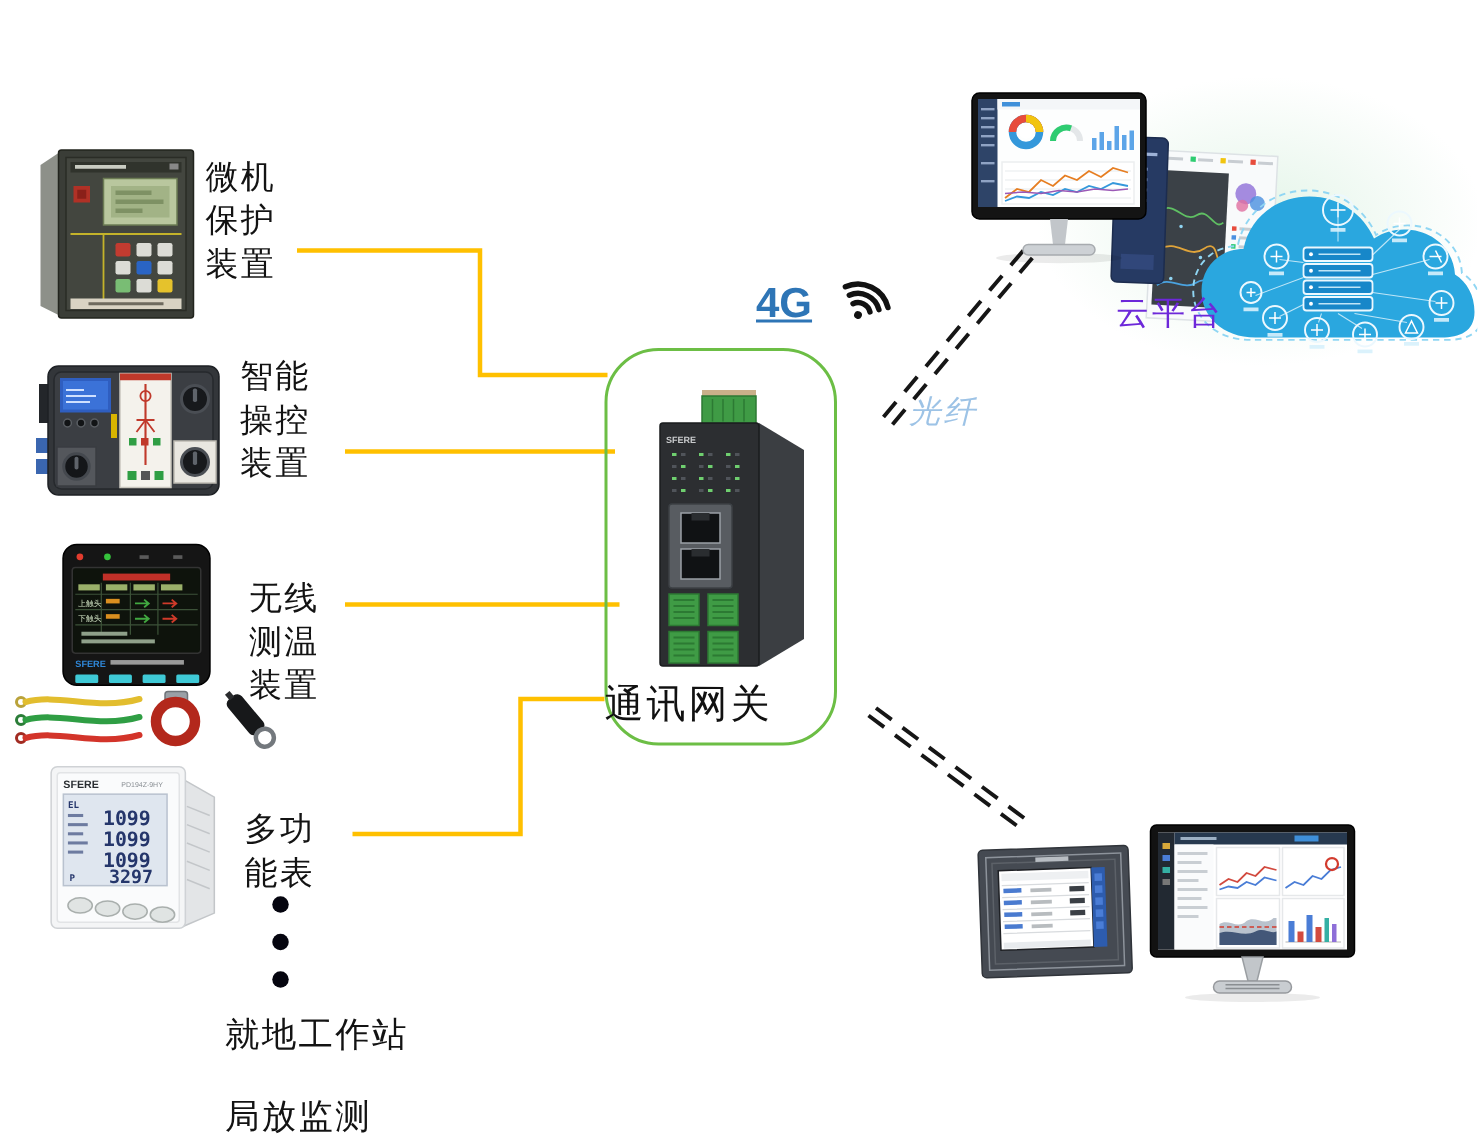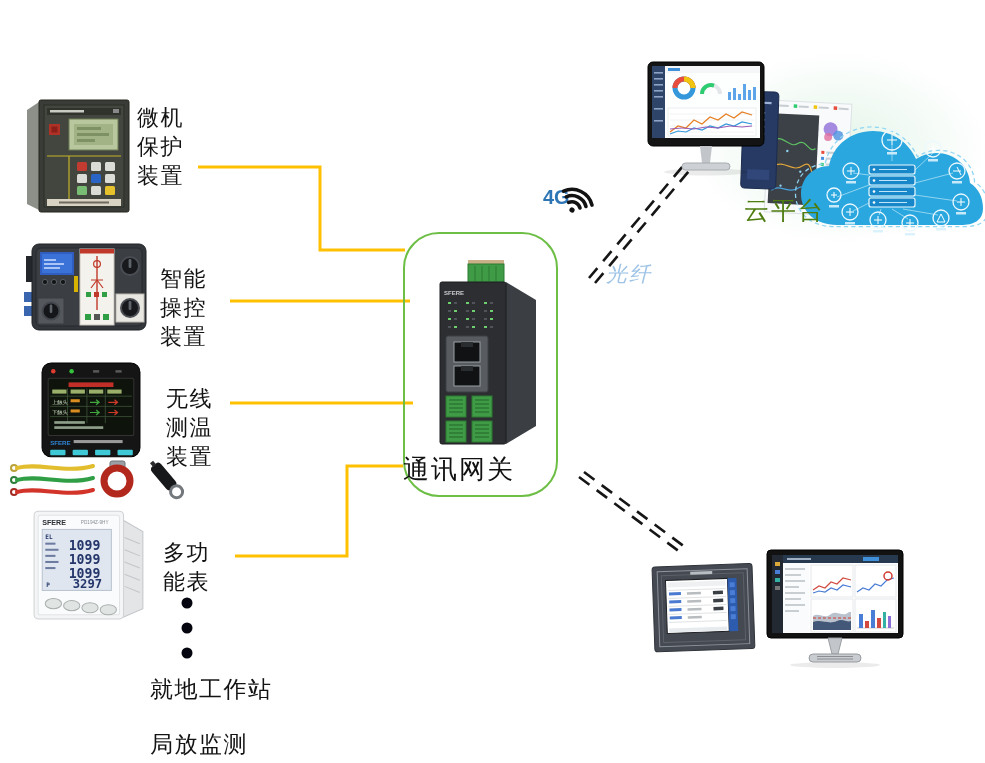--- a/index.html
+++ b/index.html
@@ -12,25 +12,25 @@
   .fiber{stroke:#161616;stroke-width:2.6;stroke-dasharray:13 9;fill:none;}
   
   .dev-label{position:absolute;font-size:22px;line-height:29px;letter-spacing:1.5px;color:#131313;}
   .extra-label{position:absolute;font-size:23px;letter-spacing:1.5px;color:#131313;}
   
   #gateway-box{position:absolute;left:403px;top:232px;width:155px;height:265px;box-sizing:border-box;
                border:2.5px solid var(--gateway-box-green,#6CBE45);border-radius:36px;background:transparent;}
   #gateway-label{position:absolute;left:403px;top:452px;width:155px;
                  font-size:26px;letter-spacing:2px;color:#111;}
   
-  #label-4g{position:absolute;left:543px;top:186px;font-size:20px;font-weight:bold;
-            font-family:"Liberation Sans","DejaVu Sans",sans-serif;color:var(--cellular-blue,#2E75B6);}
+  #label-4g{position:absolute;left:504px;top:186px;font-size:28px;font-weight:bold;
+            font-family:"Liberation Sans","DejaVu Sans",sans-serif;color:var(--cellular-blue,#2E75B6);text-decoration:underline;}
   #label-fiber{position:absolute;left:606px;top:260px;font-size:21px;letter-spacing:2px;
                color:var(--fiber-blue,#9DC3E6);font-style:italic;}
-  #label-cloud{position:absolute;left:744px;top:194px;font-size:25px;letter-spacing:2px;color:#4d7c0f;}
+  #label-cloud{position:absolute;left:744px;top:194px;font-size:22px;letter-spacing:2px;color:#6d28d9;}
   #label-ws{position:absolute;left:790px;top:671px;font-size:21px;letter-spacing:2px;color:#131313;}
   .cloud-fill{fill:var(--cloud-blue,#2AA7DF);}
   #green-wash{position:absolute;left:690px;top:50px;width:300px;height:195px;
               background:radial-gradient(ellipse at center,rgba(205,236,214,.55),rgba(205,236,214,0) 70%);}
   .lcd-digit{font-family:"DejaVu Sans Mono","Liberation Mono",monospace;font-weight:bold;fill:#25366b;}
   .brand-txt{font-family:"Liberation Sans","DejaVu Sans",sans-serif;font-weight:bold;}
 </style>
 </head>
 <body>
 
@@ -111,21 +111,21 @@
     <rect x="81" y="78" width="6" height="6" fill="#2f9e44"></rect>
     <circle cx="108" cy="30" r="9" fill="#17191c" stroke="#4a4e54" stroke-width="2"></circle>
     <rect x="106.6" y="23" width="2.8" height="9" rx="1.2" fill="#5f646b"></rect>
     <rect x="94" y="58" width="28" height="28" fill="#e9e7e1" stroke="#bdbab2"></rect>
     <circle cx="108" cy="72" r="9" fill="#17191c" stroke="#4a4e54" stroke-width="2"></circle>
     <rect x="106.6" y="65" width="2.8" height="9" rx="1.2" fill="#5f646b"></rect>
     <rect x="16" y="62" width="26" height="26" fill="#54575c" stroke="#3a3d41"></rect>
     <circle cx="29" cy="75" r="8.5" fill="#141619" stroke="#44484e" stroke-width="2"></circle>
     <rect x="27.7" y="68.5" width="2.6" height="8.5" rx="1.2" fill="#5f646b"></rect>
   </svg>
-  <div class="dev-label" style="left:160px;top:264px;">
+  <div class="dev-label" style="left:160px;top:236px;">
     <div>智能</div>
     <div>操控</div>
     <div>装置</div>
   </div>
 
   <svg class="abs" style="left:40px;top:362px;" width="102" height="102" viewBox="0 0 100 100">
     <rect x="2" y="1" width="96" height="92" rx="9" fill="#151515" stroke="#000"></rect>
     <circle cx="13" cy="9" r="2.2" fill="#e23c2e"></circle>
     <circle cx="31" cy="9" r="2.2" fill="#35c23c"></circle>
     <rect x="52" y="8" width="6" height="2.4" fill="#5a5a5a"></rect>

